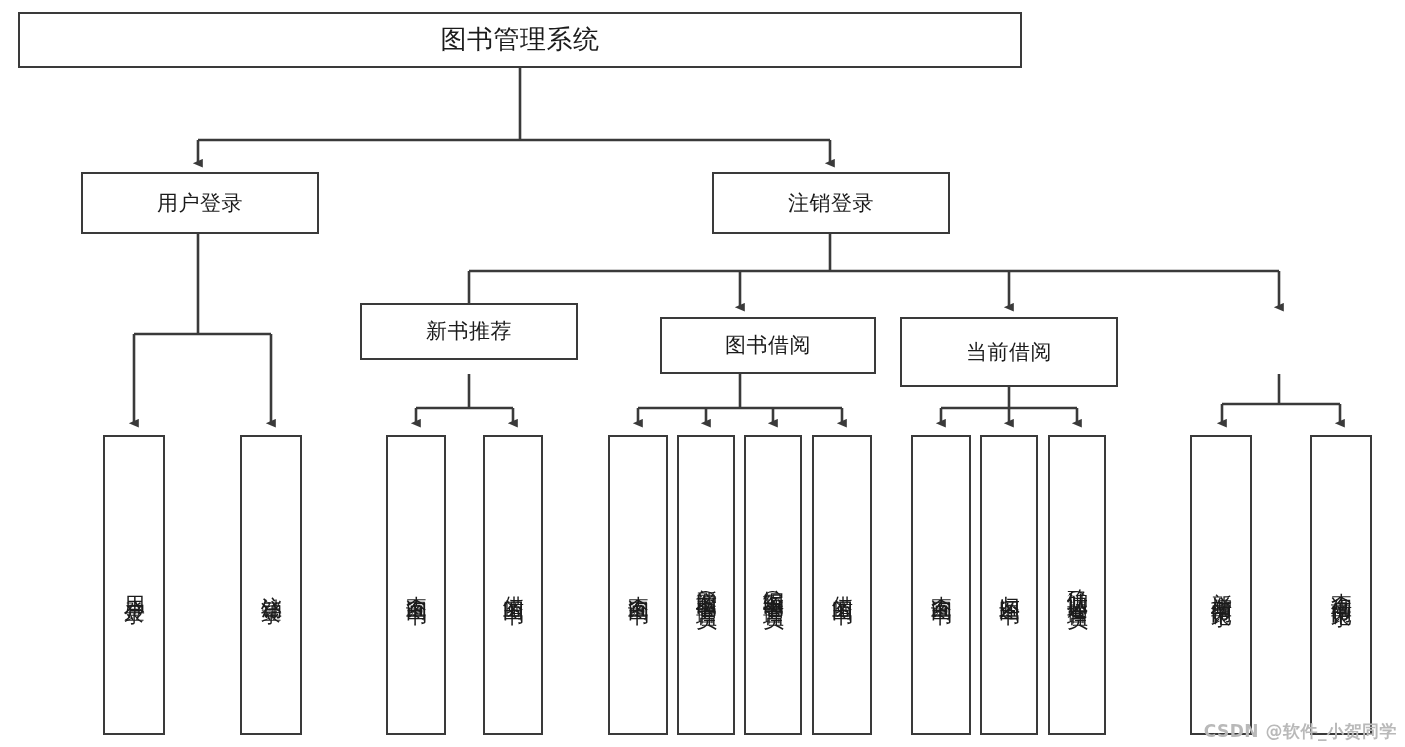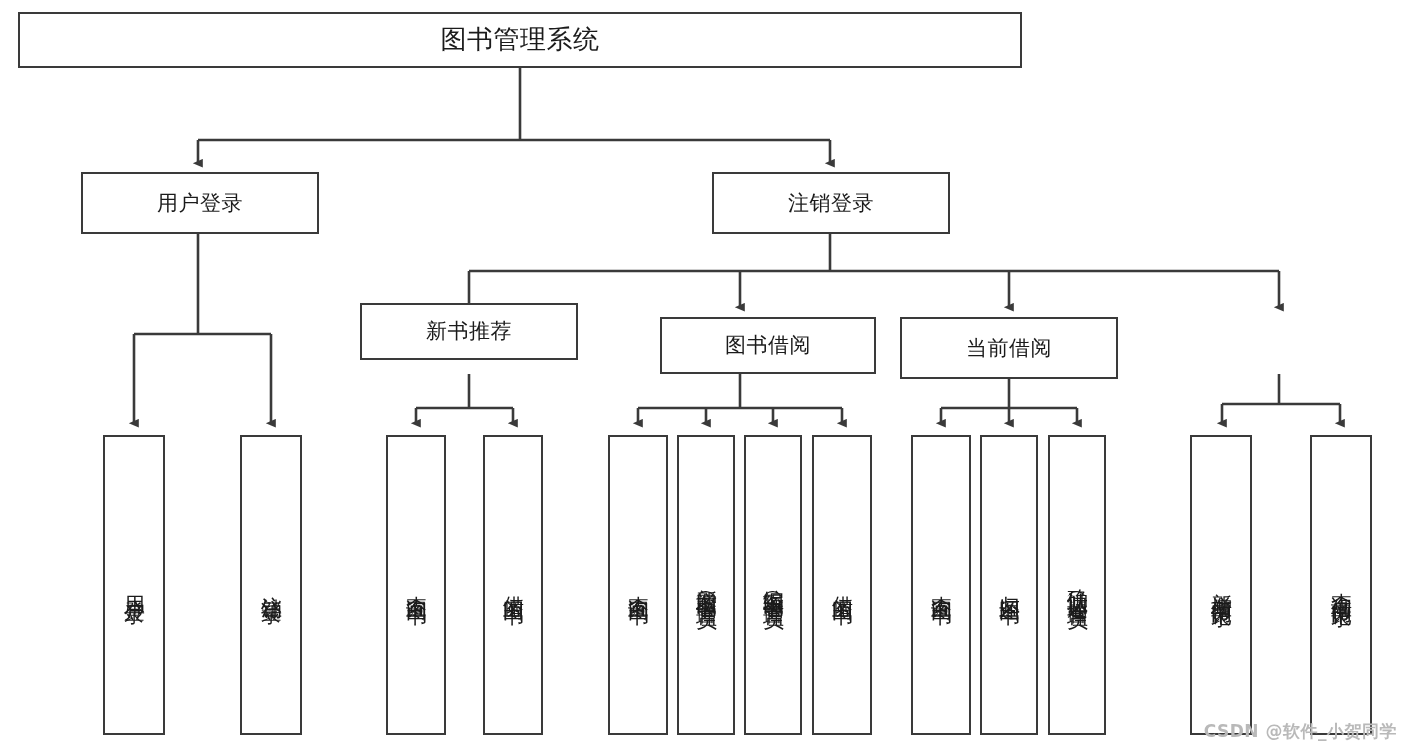--- a/index.html
+++ b/index.html
@@ -140,21 +140,21 @@
   <div class="node horiz" style="left:712px; top:172px; width:238px; height:62px;">
     <span class="lbl">注销登录</span>
   </div>
 
   <div class="node horiz" style="left:360px; top:303px; width:218px; height:57px;">
     <span class="lbl">新书推荐</span>
   </div>
   <div class="node horiz" style="left:632px; top:317px; width:216px; height:57px;margin-left:28px;">
     <span class="lbl">图书借阅</span>
   </div>
-  <div class="node horiz" style="left:900px; top:317px; width:218px; height:62px;">
+  <div class="node horiz" style="left:900px; top:317px; width:218px; height:70px;">
     <span class="lbl">当前借阅</span>
   </div>
 
   <div class="node leaf" style="left:103px; top:435px; width:62px; height:300px;">
     <span class="lbl">用户登录</span>
   </div>
   <div class="node leaf" style="left:240px; top:435px; width:62px; height:300px;">
     <span class="lbl">注销登录</span>
   </div>
 

